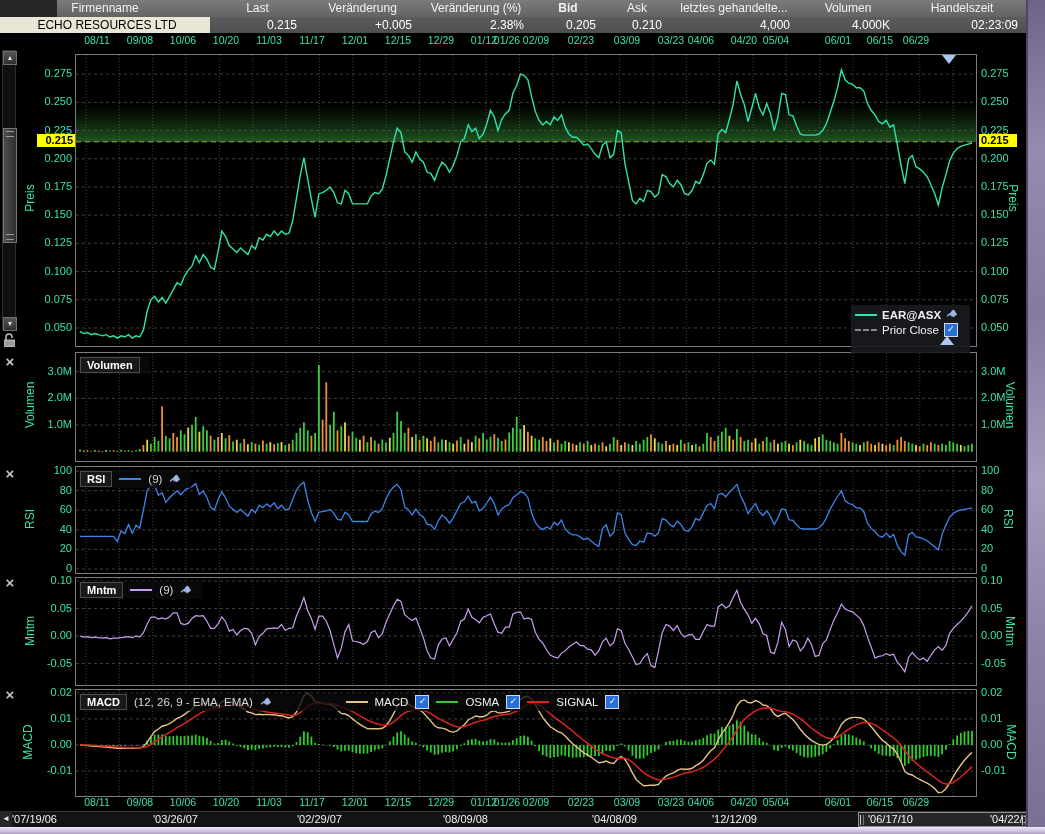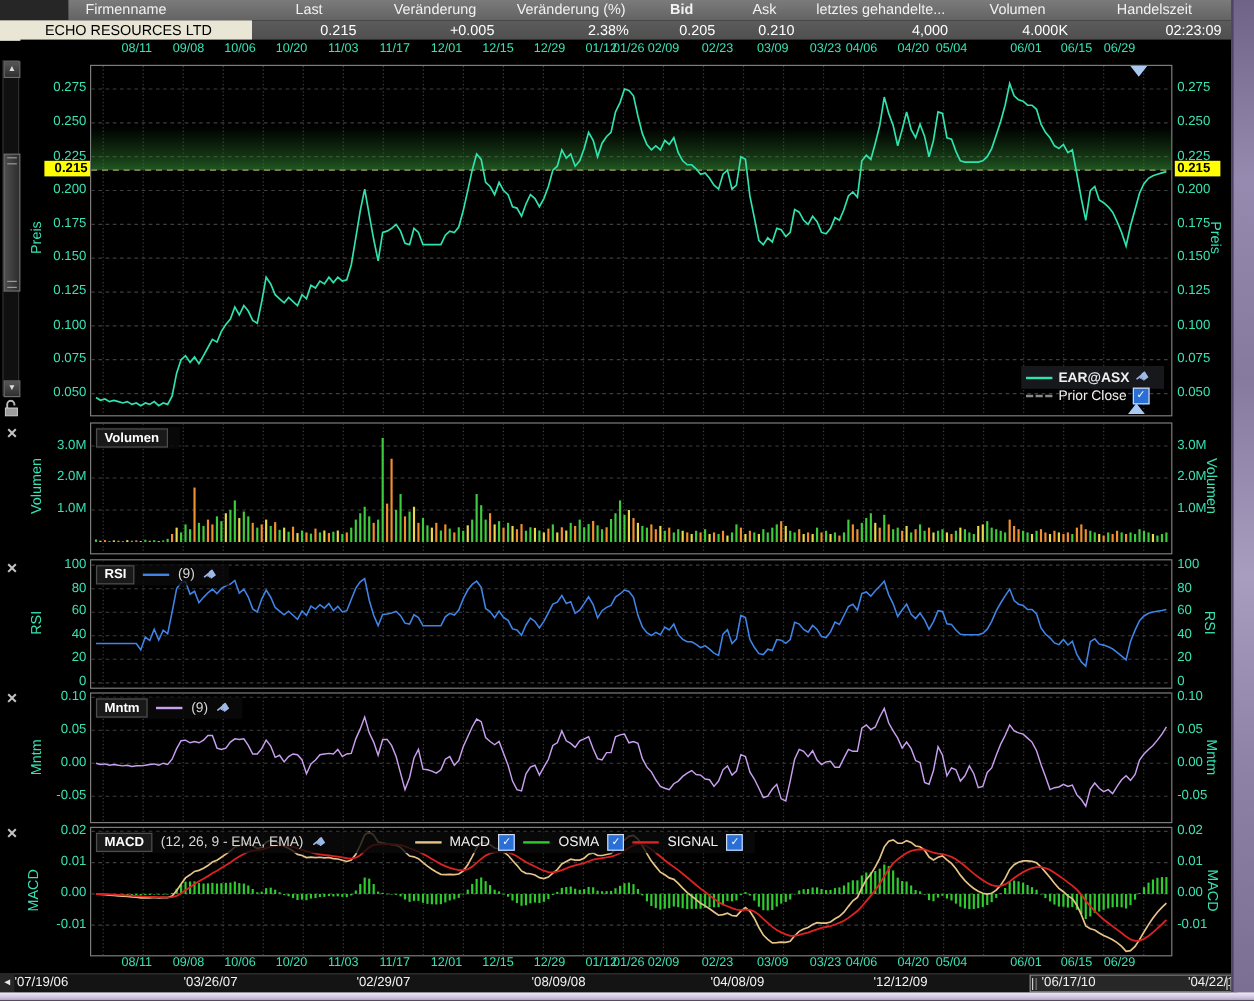--- a/index.html
+++ b/index.html
@@ -8,21 +8,21 @@
   
   .hrow{position:absolute;left:0;width:1026px;display:flex;}
   #row1{top:0;height:17px;background:linear-gradient(180deg,#7b7b7b,#636363);}
   #row2{top:17px;height:17px;background:linear-gradient(180deg,#5c5c5c,#4e4e4e);}
   .hcell{height:17px;line-height:17px;font-size:12px;color:#f2f2f2;white-space:nowrap;overflow:hidden;}
   .hcell.lbl{text-align:center;}
   .hcell.val{text-align:right;padding-right:8px;box-sizing:border-box;color:#fff;}
   .hcell.name{background:#e9e6d6;color:#000;text-align:center;padding-left:4px;box-sizing:border-box;}
   .hdr-corner{position:absolute;left:0;top:0;width:57px;height:17px;background:#262626;}
   
-  .daterow{position:absolute;left:17px;width:1026px;height:15px;background:#000;}
+  .daterow{position:absolute;left:0;width:1026px;height:15px;background:#000;}
   #axisTop{top:33px;}
   #axisBottom{top:795px;}
   .axlbl{position:absolute;top:1px;width:40px;text-align:center;font-size:10.5px;color:var(--teal);}
   
   .plot{position:absolute;left:75px;width:900px;background:#000;border:1px solid #7c7c7c;}
   #plot-price{top:54px;height:291px;}
   #plot-volume{top:352px;height:108px;}
   #plot-rsi{top:466px;height:106px;}
   #plot-mntm{top:577px;height:107px;}
   #plot-macd{top:689px;height:106px;}
@@ -46,21 +46,21 @@
   .tickL{position:absolute;left:26px;width:46px;text-align:right;font-size:11px;color:var(--teal);}
   .tickR{position:absolute;left:981px;width:46px;text-align:left;font-size:11px;color:var(--teal);}
   .vtitle{position:absolute;font-size:12px;color:var(--teal);text-align:center;white-space:nowrap;}
   .rotL{transform:rotate(-90deg);}
   .rotR{transform:rotate(90deg);}
   .pricetag{position:absolute;background:#ffff00;color:#000;font-size:11px;font-weight:bold;
     padding:0 2px;height:13px;line-height:13px;z-index:6;}
   #tagL{left:37px;width:34px;text-align:right;}
   #tagR{left:979px;width:34px;text-align:left;}
   
-  .legend{position:absolute;left:775px;top:250px;width:119px;height:19px;background:rgba(24,26,30,0.92);
+  .legend{position:absolute;left:775px;top:250px;width:119px;height:48px;background:rgba(24,26,30,0.92);
     z-index:6;padding:2px 4px;box-sizing:border-box;}
   .lg-row{display:flex;align-items:center;gap:5px;height:15px;}
   
   .tri{position:absolute;width:0;height:0;z-index:7;}
   .tri-down{left:866px;top:0;border-left:7px solid transparent;border-right:7px solid transparent;
     border-top:9px solid #a9c9f2;}
   .tri-up{left:864px;bottom:1px;border-left:7px solid transparent;border-right:7px solid transparent;
     border-bottom:9px solid #a9c9f2;}
   
   #vscroll{position:absolute;left:2px;top:50px;width:14px;height:280px;background:#101010;
@@ -925,21 +925,21 @@
   <div class="vtitle rotL" style="left:4px;top:735px;width:48px">MACD</div>
   <div class="vtitle rotR" style="left:987px;top:735px;width:48px">MACD</div>
 
   <div id="bscroll">
 
   <span class="bdate" style="left: 12px;">'07/19/06</span>
       <span class="bdate" style="left: 153px;">'03/26/07</span>
       <span class="bdate" style="left: 297px;">'02/29/07</span>
       <span class="bdate" style="left: 443px;">'08/09/08</span>
       <span class="bdate" style="left: 592px;">'04/08/09</span>
-      <span class="bdate" style="left: 728px;">'12/12/09</span>
+      <span class="bdate" style="left: 712px;">'12/12/09</span>
       <span class="bdate" style="left: 868px;">'06/17/10</span>
       <span class="bdate" style="left: 990px;">'04/22/11</span>
       <div id="bThumb">
       <div class="tgrip l"></div>
       <div class="tgrip r"></div>
     </div>
     </div>
   <div class="barrow" id="bLeft">◄</div>
   <div class="barrow" id="bRight">►</div>
 

